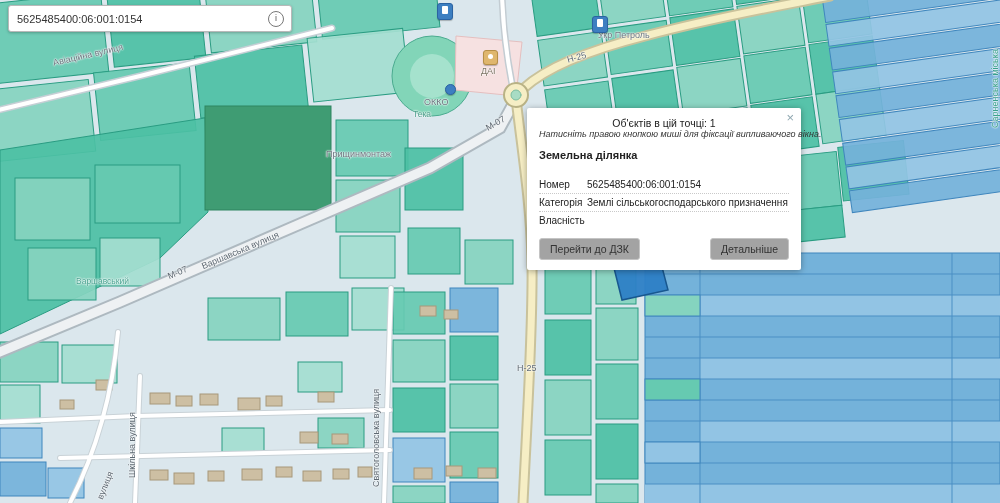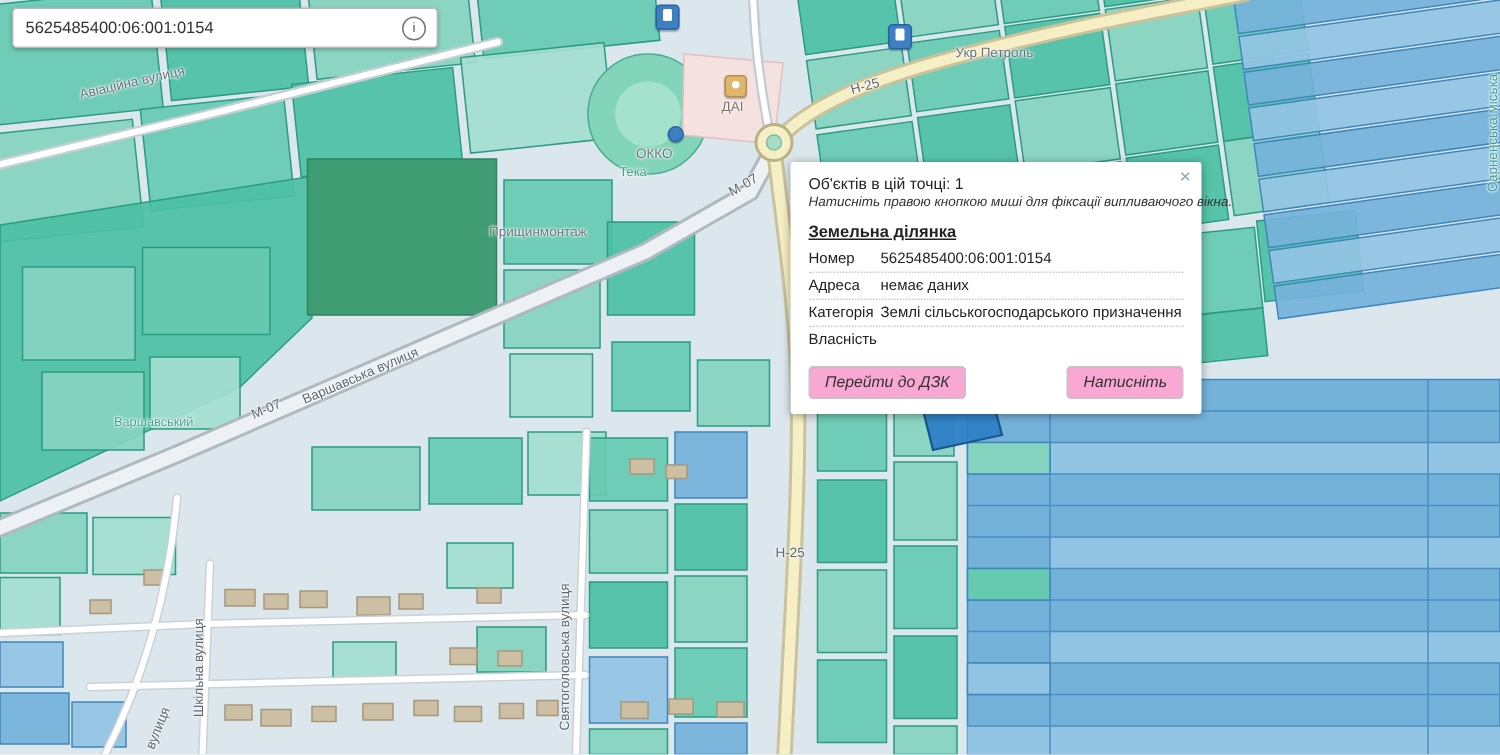--- a/index.html
+++ b/index.html
@@ -26,30 +26,30 @@
           display:flex;align-items:center;z-index:30;box-sizing:border-box;}
   .search .txt{flex:1;padding:0 8px;font-size:11px;color:#333;overflow:hidden;white-space:nowrap;}
   .search .info{width:14px;height:14px;border:1px solid #777;border-radius:50%;font-size:9px;
                 line-height:13px;text-align:center;color:#555;margin-right:7px;cursor:pointer;flex:none;}
 
   
   .popup{position:absolute;left:527px;top:108px;width:274px;background:#fff;border-radius:2px;
          box-shadow:0 1px 6px rgba(0,0,0,.35);padding:9px 12px 10px;font-size:10.5px;color:#222;
          z-index:20;box-sizing:border-box;}
   .popup .close{position:absolute;top:3px;right:7px;color:#8fa7b0;font-size:13px;cursor:pointer;line-height:1;}
-  .popup .count{font-size:10.5px;color:#222;}
+  .popup .count{font-size:10.5px;color:#222;text-align:center;}
   .popup .hint{font-style:italic;color:#333;font-size:9px;margin-top:0;white-space:nowrap;}
-  .popup .sect{font-weight:bold;font-size:11px;margin-top:10px;margin-bottom:3px;text-decoration:underline;}
+  .popup .sect{font-weight:bold;font-size:11px;margin-top:10px;margin-bottom:15px;}
   .frow{display:flex;padding:3px 0;border-bottom:1px dotted #c9c9c9;font-size:10px;}
   .frow.last{border-bottom:none;flex-direction:column;}
   .frow .fl{width:48px;flex:none;color:#222;}
   .frow .fv{flex:1;color:#222;}
   .btns{display:flex;justify-content:space-between;align-items:center;margin-top:9px;}
-  .btn{background:#f9a8d4;border:1px solid #c4c4c4;border-radius:3px;padding:4px 10px;
-       font-size:10.5px;color:#333;font-family:inherit;cursor:pointer;font-style:italic;}
+  .btn{background:#a3a3a3;border:1px solid #c4c4c4;border-radius:3px;padding:4px 10px;
+       font-size:10.5px;color:#333;font-family:inherit;cursor:pointer;}
 </style>
 </head>
 <body>
 
 <div class="stage">
 
   <div style="position:absolute;inset:0;">
   <svg width="1000" height="503" viewBox="0 0 1000 503">
     <rect x="0" y="0" width="1000" height="503" fill="#dbe7ed"></rect>
 
@@ -265,21 +265,21 @@
 
   <div class="map-label" style="left:52px;top:58px;transform:rotate(-13deg);">Авіаційна вулиця</div>
   <div class="map-label" style="left:326px;top:149px;">Прищинмонтаж</div>
   <div class="map-label" style="left:166px;top:272px;transform:rotate(-23deg);color:#5d6872;">М-07</div>
   <div class="map-label" style="left:200px;top:262px;transform:rotate(-23deg);color:#5d6872;">Варшавська вулиця</div>
   <div class="map-label" style="left:484px;top:124px;transform:rotate(-30deg);color:#5d6872;">М-07</div>
   <div class="map-label" style="left:76px;top:276px;color:#46a28f;font-size:8.5px;">Варшавський</div>
   <div class="map-label" style="left:424px;top:97px;">ОККО</div>
   <div class="map-label" style="left:413px;top:109px;color:#4a9c8a;font-size:8.5px;">Тека</div>
   <div class="map-label" style="left:481px;top:66px;color:#7d7465;text-align:right;">ДАІ</div>
-  <div class="map-label" style="left:598px;top:30px;margin-left:39px;">Укр Петроль</div>
+  <div class="map-label" style="left:598px;top:30px;">Укр Петроль</div>
   <div class="map-label" style="left:566px;top:55px;transform:rotate(-15deg);color:#5d6872;">Н-25</div>
   <div class="map-label" style="left:517px;top:363px;color:#5d6872;">Н-25</div>
   <div class="map-label" style="left:127px;top:478px;transform:rotate(-90deg);color:#5d6872;">Шкільна вулиця</div>
   <div class="map-label" style="left:95px;top:497px;transform:rotate(-68deg);color:#5d6872;">вулиця</div>
   <div class="map-label" style="left:371px;top:487px;transform:rotate(-90deg);color:#5d6872;">Святоголовська вулиця</div>
   <div class="map-label" style="left:990px;top:128px;transform:rotate(-90deg);color:#3aa08d;">Сарненська міська</div>
 
   <div class="poi poi-fuel" style="left:437px;top:3px;"></div>
   <div class="poi poi-fuel" style="left:592px;top:16px;"></div>
   <div class="poi poi-dai" style="left:483px;top:50px;"></div>
@@ -292,32 +292,28 @@
 
   <div class="popup">
     <span class="close">×</span>
     <div class="count">Об'єктів в цій точці: 1</div>
     <div class="hint">Натисніть правою кнопкою миші для фіксації випливаючого вікна.</div>
     <div class="sect">Земельна ділянка</div>
 
     <div class="frow">
       <span class="fl">Номер</span>
       <span class="fv">5625485400:06:001:0154</span>
-    </div>
-    <div class="frow">
-      <span class="fl">Адреса</span>
-      <span class="fv">немає даних</span>
     </div>
     <div class="frow">
       <span class="fl">Категорія</span>
       <span class="fv">Землі сільськогосподарського призначення</span>
     </div>
     <div class="frow last">
       <span class="fl">Власність</span>
     </div>
 
     <div class="btns">
       <button class="btn">Перейти до ДЗК</button>
-      <button class="btn">Натисніть</button>
+      <button class="btn">Детальніше</button>
     </div>
   </div>
 
 </div>
 
 </body></html>

